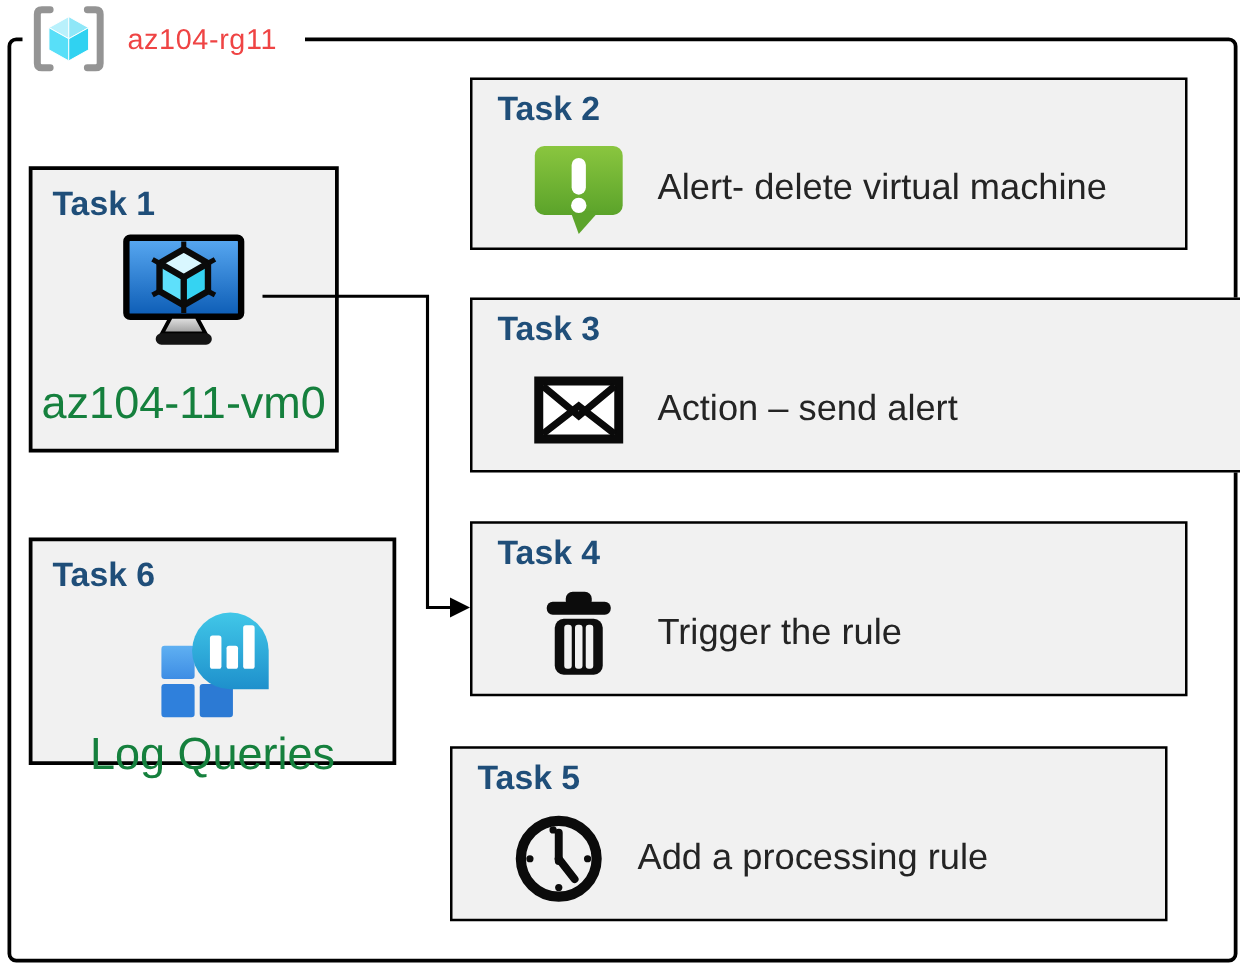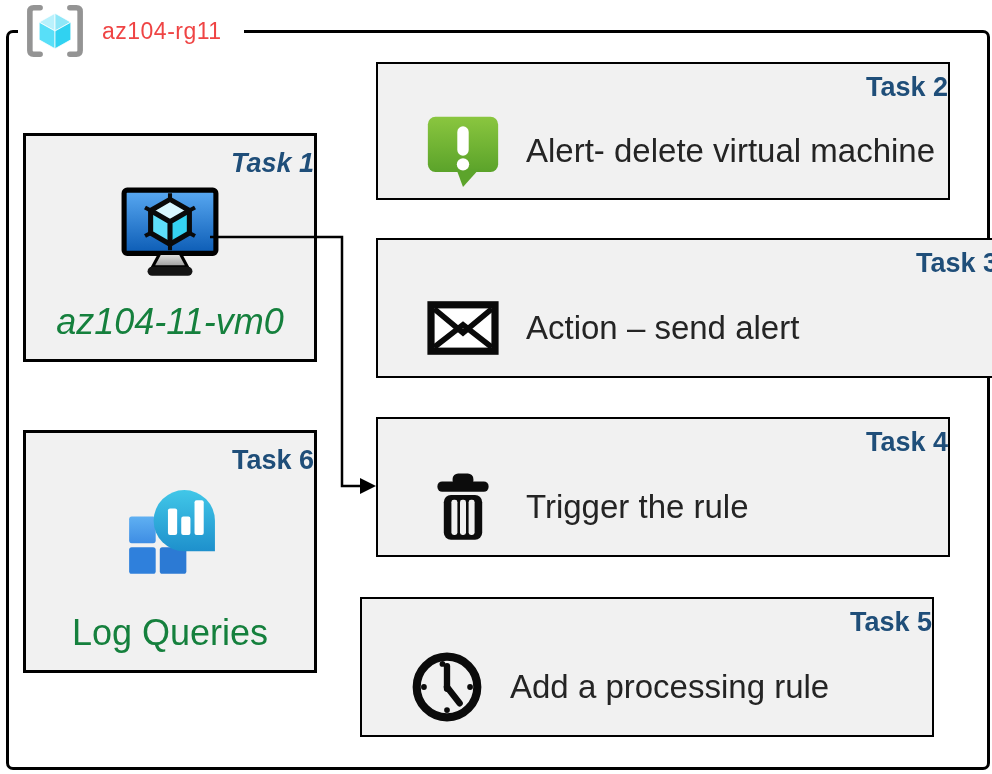--- a/index.html
+++ b/index.html
@@ -14,35 +14,35 @@
     border:3px solid #000; border-radius:7px; background:#fff;
   }
   .rg-header {
     position:absolute; left:18px; top:3px; height:56px; z-index:4;
     display:flex; align-items:center; gap:16px;
     background:#fff; padding:0 22px 0 6px;
   }
   .rg-title { font-size:23px; color:#ef4444; letter-spacing:0.5px; }
   .task-box {
     position:absolute; background:#f1f1f1;
-    display:flex; flex-direction:column;text-align:right;
+    display:flex; flex-direction:column;
   }
   .task-box.left-col  { border:3px solid #000; }
   .task-box.right-col { border:2px solid #000; }
   .task-title {
     font-weight:bold; font-size:27px; color:#1f4e79;
   }
   .left-col .task-title { margin:12px 0 0 16px; }
   .right-col .task-title { margin:8px 0 0 20px; }
   .row {
     display:flex; align-items:center; flex:1; padding-left:42px;
   }
   .icon-wrap { width:86px; display:flex; justify-content:center; align-items:center; flex:0 0 auto; }
   .task-label {
-    font-size:33px; color:#242424; margin-left:20px; white-space:nowrap;
+    font-size:29px; color:#242424; margin-left:20px; white-space:nowrap;
   }
   .center-icon { align-self:center; margin-top:6px; }
   .center-label {
     align-self:center; margin-top:auto; margin-bottom:16px;
     font-size:36px; color:#15803d; white-space:nowrap;
   }
   .connector-svg {
     position:absolute; left:0; top:0; width:992px; height:774px;
     z-index:6; pointer-events:none;
   }
@@ -61,21 +61,21 @@
         <path d="M49 4 H56 Q60 4 60 8 V50 Q60 54 56 54 H49" fill="none" stroke="#949494" stroke-width="6" stroke-linecap="round" stroke-linejoin="round"></path>
         <polygon points="33,10 33,29 16,19.5" fill="#b9f1fc" stroke="#fff" stroke-width="0.8"></polygon>
         <polygon points="33,10 50,19.5 33,29" fill="#8fe7f8" stroke="#fff" stroke-width="0.8"></polygon>
         <polygon points="16,19.5 33,29 33,48 16,38.5" fill="#58dff8" stroke="#fff" stroke-width="0.8"></polygon>
         <polygon points="33,29 50,19.5 50,38.5 33,48" fill="#30d2f1" stroke="#fff" stroke-width="0.8"></polygon>
       </svg>
     </span>
     <span class="rg-title">az104-rg11</span>
   </div>
 
-  <div class="task-box left-col" style="left:23px; top:133px; width:294px; height:229px;font-style:italic;">
+  <div class="task-box left-col" style="left:23px; top:133px; width:248px; height:229px;">
     <div class="task-title">Task 1</div>
     <span class="center-icon" style="display:flex;">
       <svg width="102" height="96" viewBox="0 0 100 94">
         <defs>
           <linearGradient id="vmScreen" x1="0" y1="0" x2="0" y2="1">
             <stop offset="0" stop-color="#59a9f2"></stop>
               <stop offset="1" stop-color="#0c5cb5"></stop>
           </linearGradient>
           <linearGradient id="vmStand" x1="0" y1="0" x2="0" y2="1">
             <stop offset="0" stop-color="#e6e6e6"></stop>
@@ -90,21 +90,21 @@
         <polygon points="31,25 50,36 50,58 31,47" fill="#5ee0fb"></polygon>
         <polygon points="50,36 69,25 69,47 50,58" fill="#35d3f2"></polygon>
         <polygon points="50,14 69,25 69,47 50,58 31,47 31,25" fill="none" stroke="#0a0a0a" stroke-width="5" stroke-linejoin="round"></polygon>
         <path d="M31 25 L50 36 L69 25 M50 36 L50 58" fill="none" stroke="#0a0a0a" stroke-width="5"></path>
         <path d="M50 14 L50 8 M69 25 L74.5 22 M69 47 L74.5 50 M50 58 L50 64 M31 47 L25.5 50 M31 25 L25.5 22" stroke="#0a0a0a" stroke-width="4"></path>
       </svg>
     </span>
     <div class="center-label">az104-11-vm0</div>
   </div>
 
-  <div class="task-box left-col" style="left:23px; top:430px; width:294px; height:243px;">
+  <div class="task-box left-col" style="left:23px; top:430px; width:294px; height:182px;">
     <div class="task-title">Task 6</div>
     <span class="center-icon" style="display:flex; margin-top:12px;">
       <svg width="100" height="94" viewBox="0 0 96 92">
         <defs>
           <linearGradient id="laSq" x1="0" y1="0" x2="0" y2="1">
             <stop offset="0" stop-color="#5fb0f2"></stop>
               <stop offset="1" stop-color="#3e8de4"></stop>
           </linearGradient>
           <linearGradient id="laBub" x1="0" y1="0" x2="0" y2="1">
             <stop offset="0" stop-color="#41c7e8"></stop>

